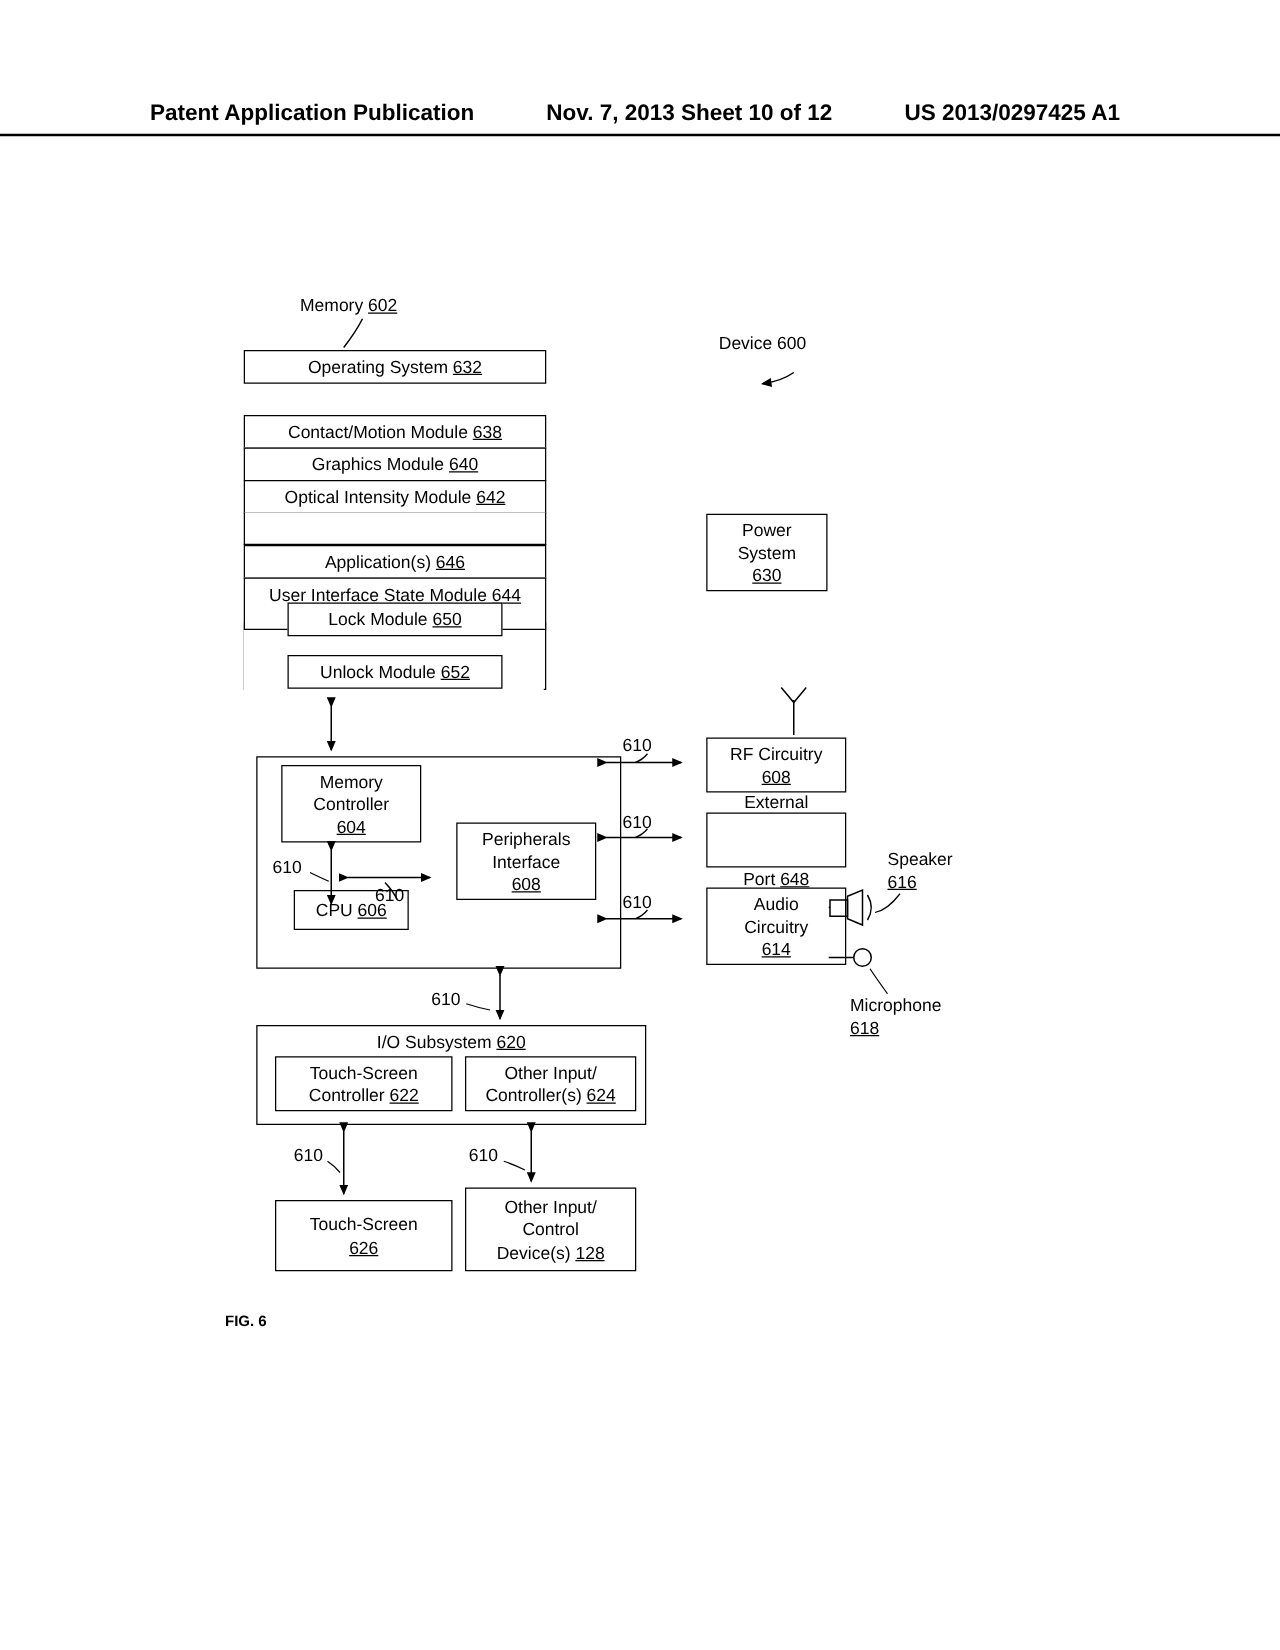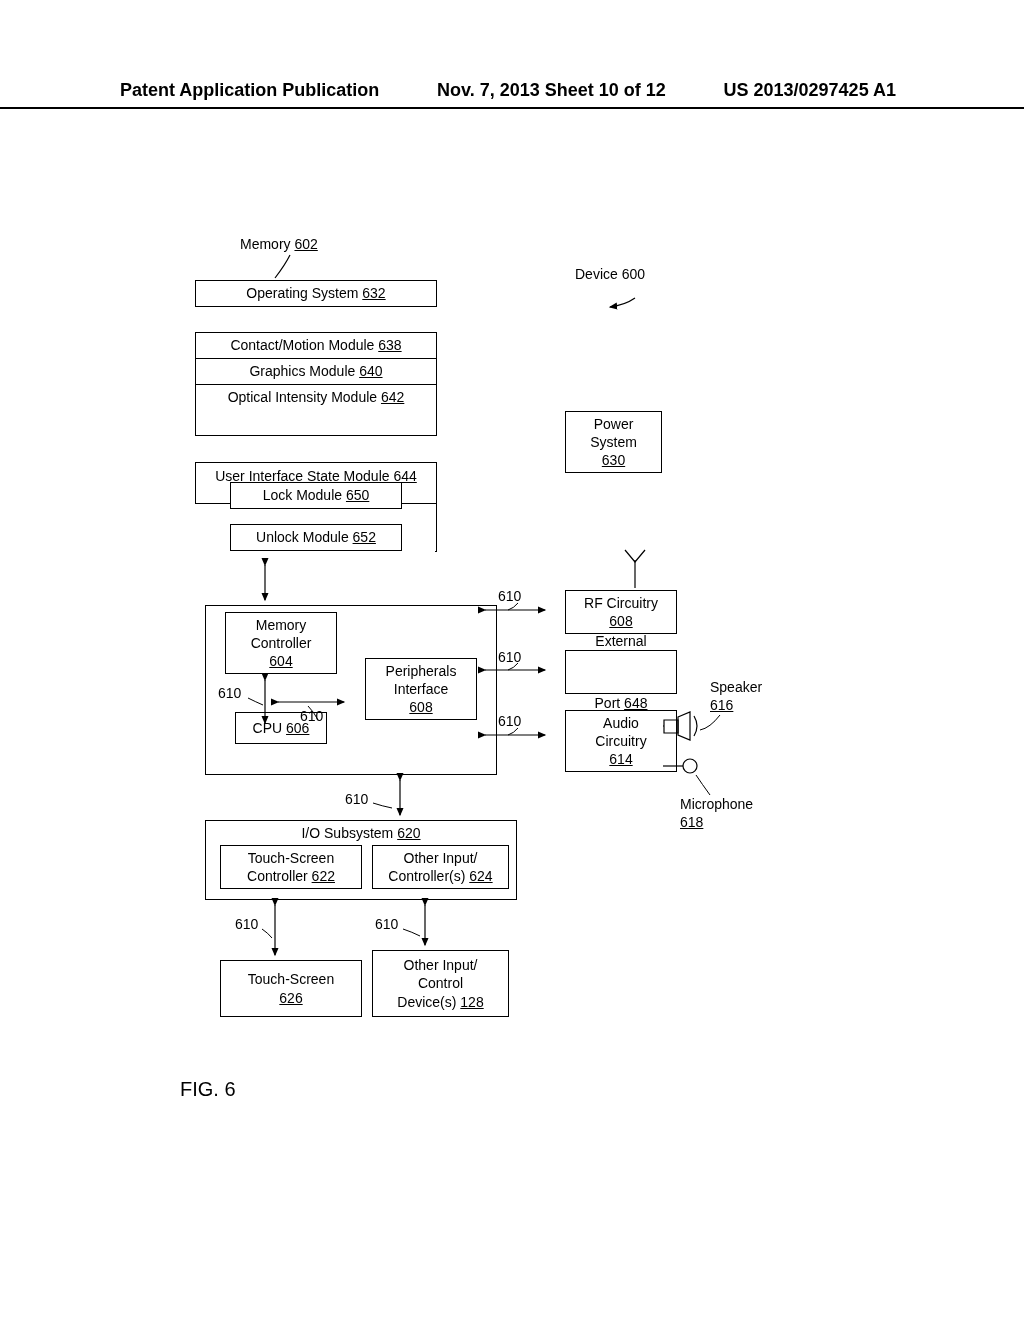--- a/index.html
+++ b/index.html
@@ -45,21 +45,21 @@
   font-size: 14px;
   display: flex;
   flex-direction: column;
   justify-content: center;
   align-items: center;
   line-height: 1.3;
   margin-left: 15px;
 }
 .ref { text-decoration: underline; text-align: right; }
 .label { position: absolute; font-size: 14px; text-align: center; line-height: 1.3; }
-.fig-label { position: absolute; font-size: 20px; font-weight: normal; margin-top: 28px; }
+.fig-label { position: absolute; font-size: 12px; font-weight: bold; }
 svg.diagram-svg {
   position: absolute;
   top: 0;
   left: 0;
   width: 630px;
   height: 830px;
 }
 </style>
 </head>
 <body>
@@ -87,20 +87,23 @@
       <div><span>Operating System</span> <span class="ref">632</span></div>
     </div>
     <div class="box" style="left:0px; top:82px; width:240px; height:25px;">
       <div><span>Contact/Motion Module</span> <span class="ref">638</span></div>
     </div>
     <div class="box" style="left:0px; top:108px; width:240px; height:25px;">
       <div><span>Graphics Module</span> <span class="ref">640</span></div>
     </div>
     <div class="box" style="left:0px; top:134px; width:240px; height:25px;">
       <div><span>Optical Intensity Module</span> <span class="ref">642</span></div>
+    </div>
+    <div class="box" style="left:0px; top:186px; width:240px; height:25px;">
+      <div><span>Application(s)</span> <span class="ref">646</span></div>
     </div>
     <div class="box" style="left:0px; top:212px; width:240px; height:36px; justify-content:flex-start; padding-top:4px;">
       <div><span>User Interface State Module</span> <span class="ref">644</span></div>
     </div>
 
     <div class="box" style="left:0px; top:160px; width:240px; height:25px; border-top:none;"></div>
     <div class="box" style="left:35px; top:232px; width:170px; height:25px;">
       <div><span>Lock Module</span> <span class="ref">650</span></div>
     </div>
     <div class="box" style="left:35px; top:274px; width:170px; height:25px;">

